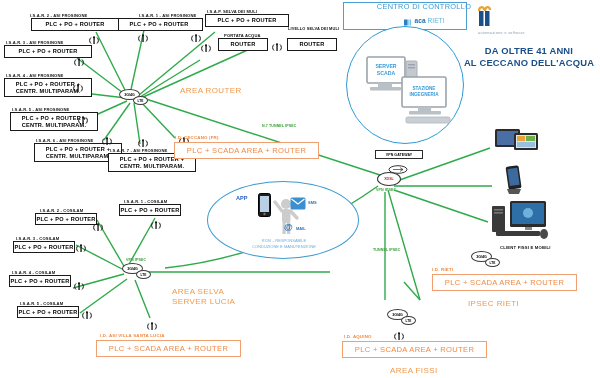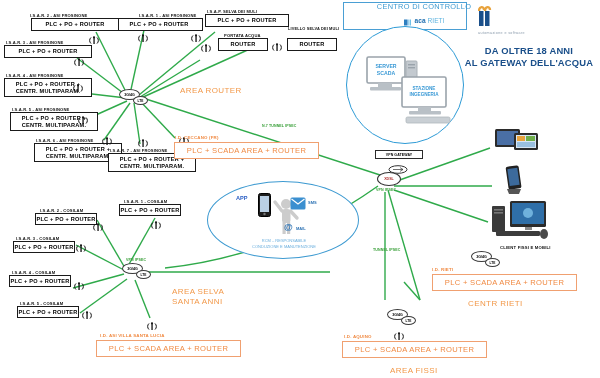--- a/index.html
+++ b/index.html
@@ -476,22 +476,22 @@
         <svg width="20" height="22" viewBox="0 0 20 22">
           <rect x="1" y="6" width="4.5" height="15" fill="#1a4f8a"></rect>
           <rect x="7" y="6" width="4.5" height="15" fill="#1a4f8a"></rect>
           <path d="M1 6 C1 1, 6 1, 6 5" fill="none" stroke="#e8a33d" stroke-width="2.4"></path>
           <path d="M7 6 C7 1, 12 1, 12 5" fill="none" stroke="#e8a33d" stroke-width="2.4"></path>
         </svg>
       </span>
     </div>
     <div class="sub">automazione e software</div>
   </div>
-  <div class="slogan" style="left:462px; top:45px; width:134px;">DA OLTRE 18 ANNI</div>
-  <div class="slogan" style="left:462px; top:57px; width:134px;">AL GATEWAY DELL'ACQUA</div>
+  <div class="slogan" style="left:462px; top:45px; width:134px;">DA OLTRE 41 ANNI</div>
+  <div class="slogan" style="left:462px; top:57px; width:134px;">AL CECCANO DELL'ACQUA</div>
 
   <div class="rcm-ellipse" style="left:207px; top:181px; width:152px; height:78px;"></div>
   <div class="app-lbl" style="left:236px; top:195px;">APP</div>
   <div style="position:absolute; left:258px; top:193px;">
     <svg width="13" height="24" viewBox="0 0 13 24">
         <rect x="0.5" y="0.5" width="12" height="23" rx="2" fill="#1e1e1e" stroke="#000"></rect>
         <rect x="2" y="3" width="9" height="16" fill="#b9cfe4"></rect>
         <circle cx="6.5" cy="21" r="1.2" fill="#777"></circle>
       </svg>
   </div>
@@ -604,21 +604,21 @@
   </div>
 
   <div class="smalllbl" style="left:126px; top:258px;">VPN IPSEC</div>
 
   <div class="cellcloud" style="left:122px; top:263px;">
     <div class="c1">3G/4G</div>
     <div class="c2">LTE</div>
   </div>
 
   <div class="areatitle" style="left:172px; top:287px;">AREA SELVA</div>
-  <div class="areatitle" style="left:172px; top:297px;">SANTA ANNI</div>
+  <div class="areatitle" style="left:172px; top:297px;">SERVER LUCIA</div>
 
   <div class="arealabel" style="left:100px; top:333px;">I.D. ASI VILLA SANTA LUCIA</div>
   <div class="areabox" style="left:96px; top:340px; width:145px; height:17px;">
     <span>PLC + SCADA AREA + ROUTER</span>
   </div>
 
   <div class="cellcloud" style="left:471px; top:251px;">
     <div class="c1">3G/4G</div>
     <div class="c2">LTE</div>
   </div>
@@ -629,21 +629,21 @@
           <path d="M9 2.5 A4 4 0 0 1 9 8.5"></path>
         </g>
         <rect x="5.4" y="3" width="1.3" height="6" fill="#111"></rect>
         <circle cx="6" cy="2.3" r="1.1" fill="#111"></circle>
       </svg>
   </div>
   <div class="arealabel" style="left:432px; top:267px;">I.D. RIETI</div>
   <div class="areabox" style="left:432px; top:274px; width:145px; height:17px;">
     <span>PLC + SCADA AREA + ROUTER</span>
   </div>
-  <div class="areatitle" style="left:468px; top:299px;">CENTR RIETI</div>
+  <div class="areatitle" style="left:468px; top:299px;">IPSEC RIETI</div>
 
   <div class="cellcloud" style="left:387px; top:309px;">
     <div class="c1">3G/4G</div>
     <div class="c2">LTE</div>
   </div>
   <div class="ant" style="left:393px; top:328px;">
     <svg viewBox="0 0 12 11" width="12" height="11">
         <g stroke="#111" fill="none" stroke-width="1">
           <path d="M3 2.5 A4 4 0 0 0 3 8.5"></path>
           <path d="M9 2.5 A4 4 0 0 1 9 8.5"></path>

